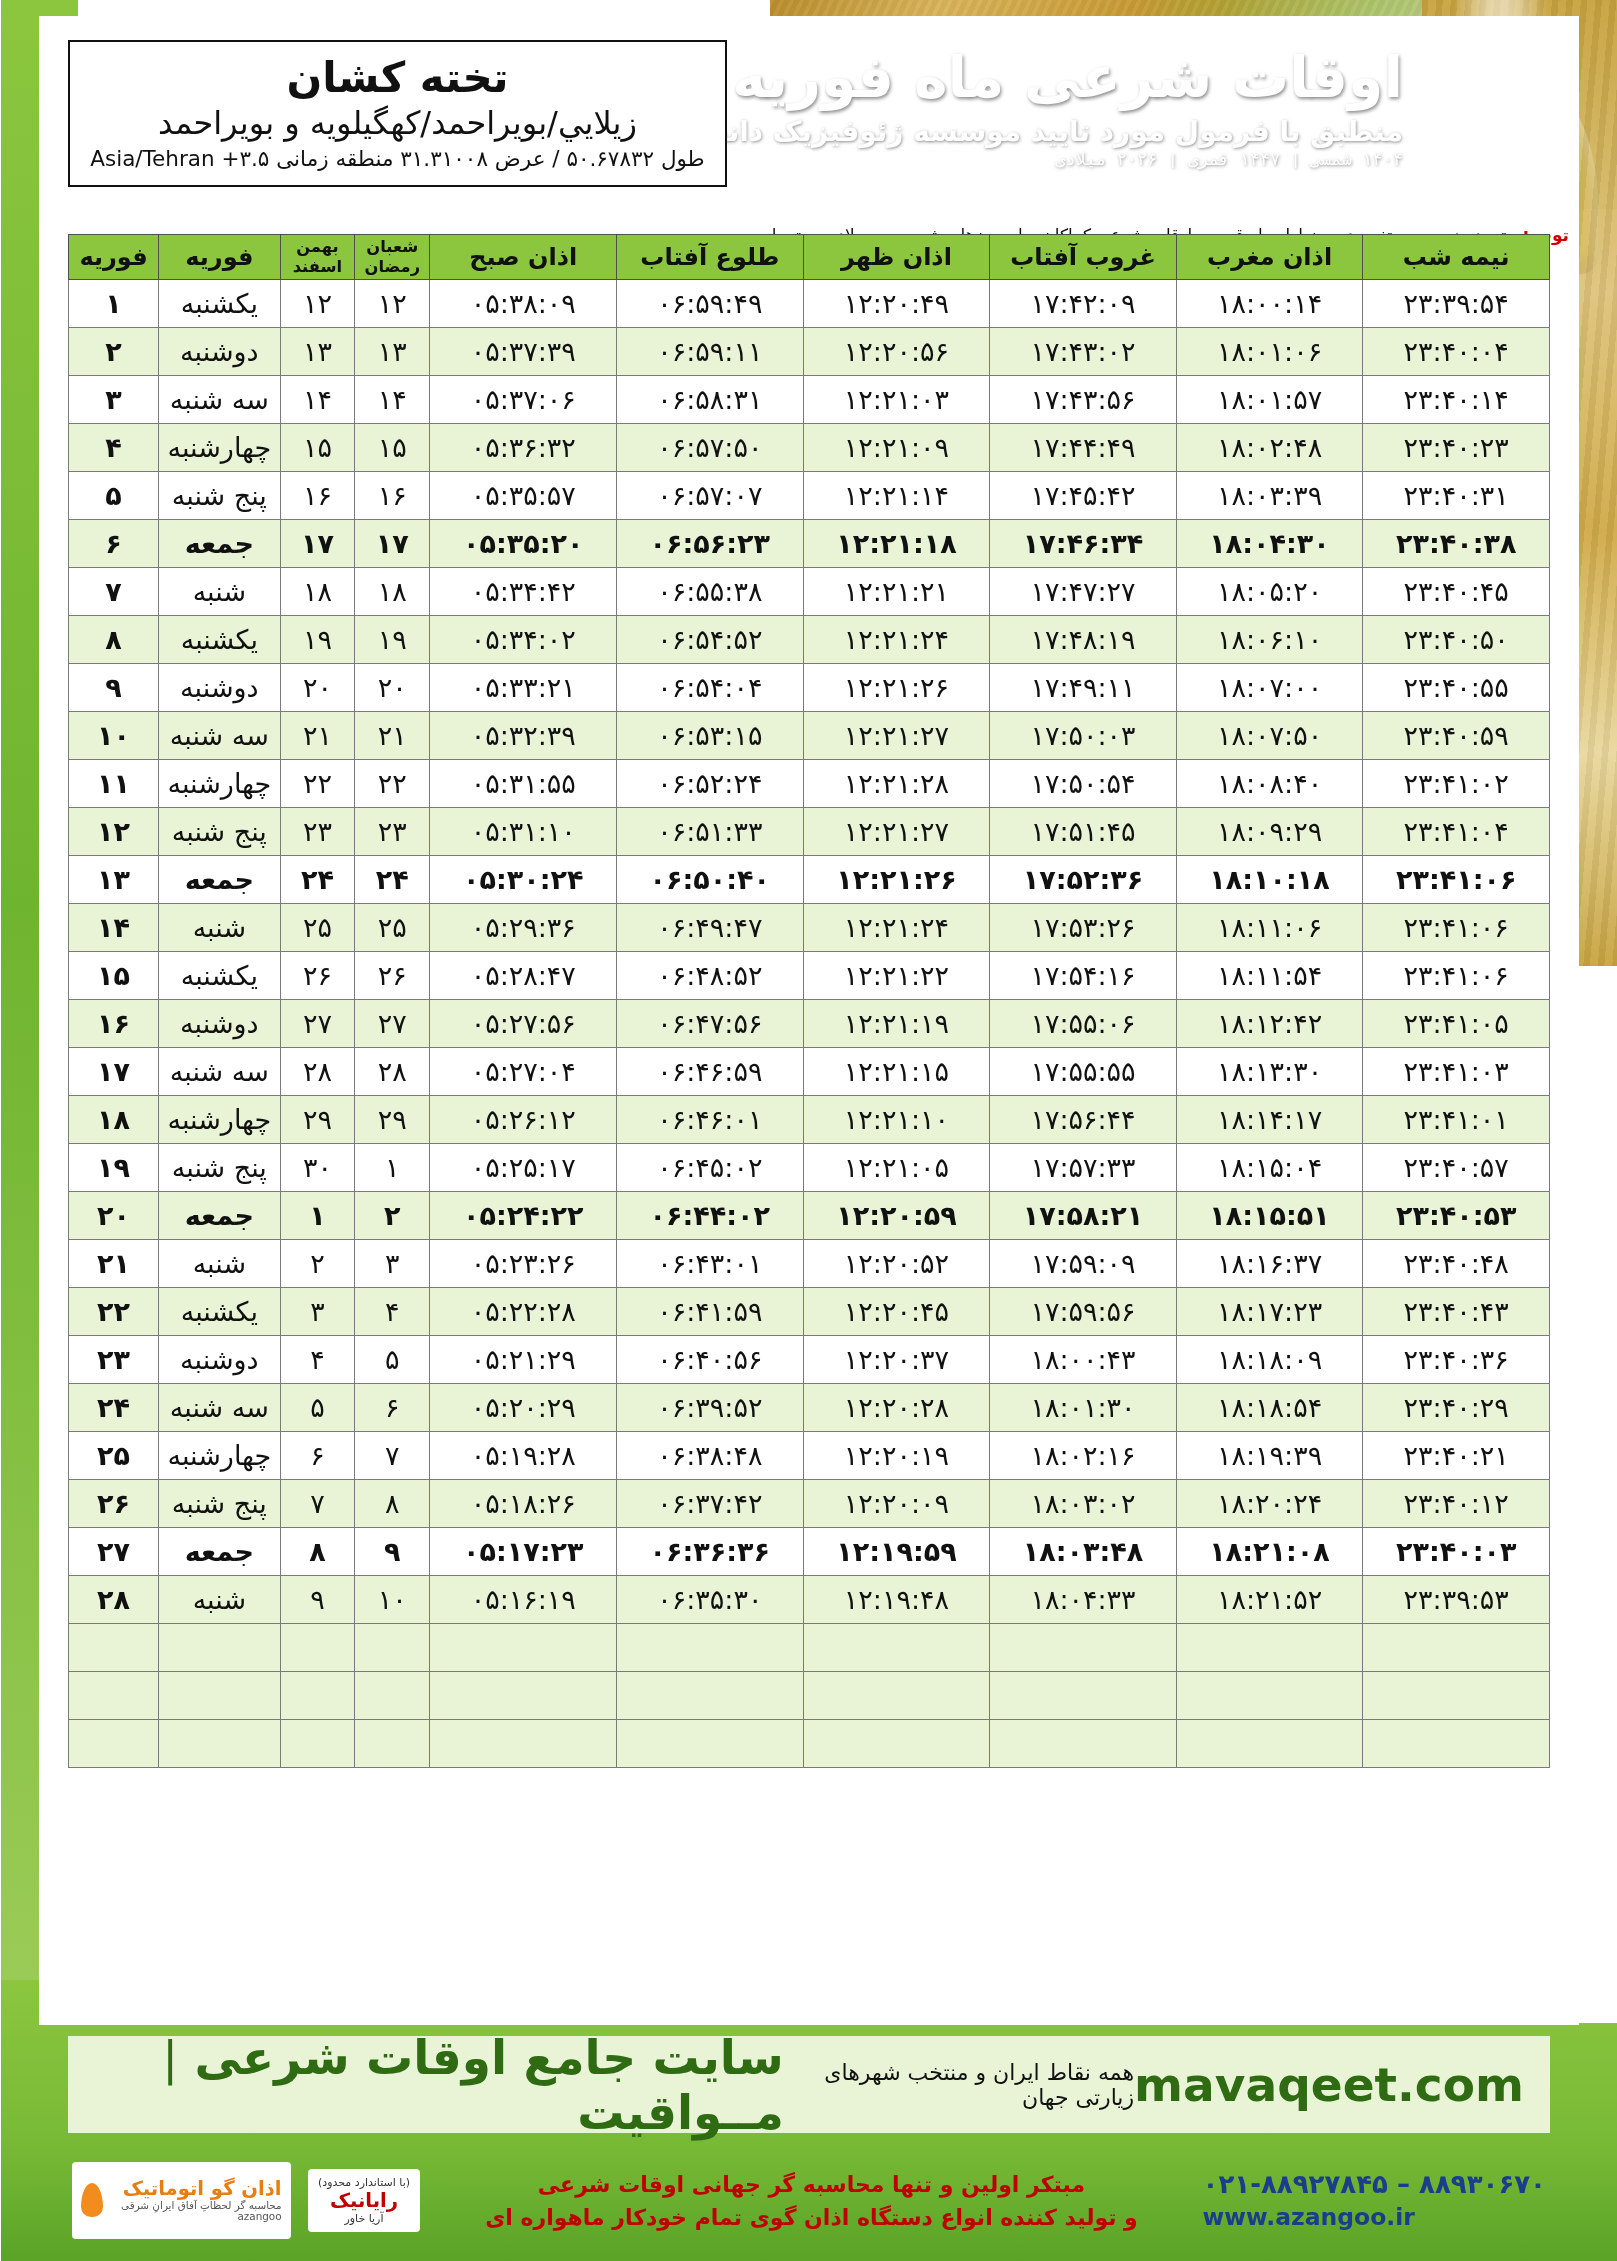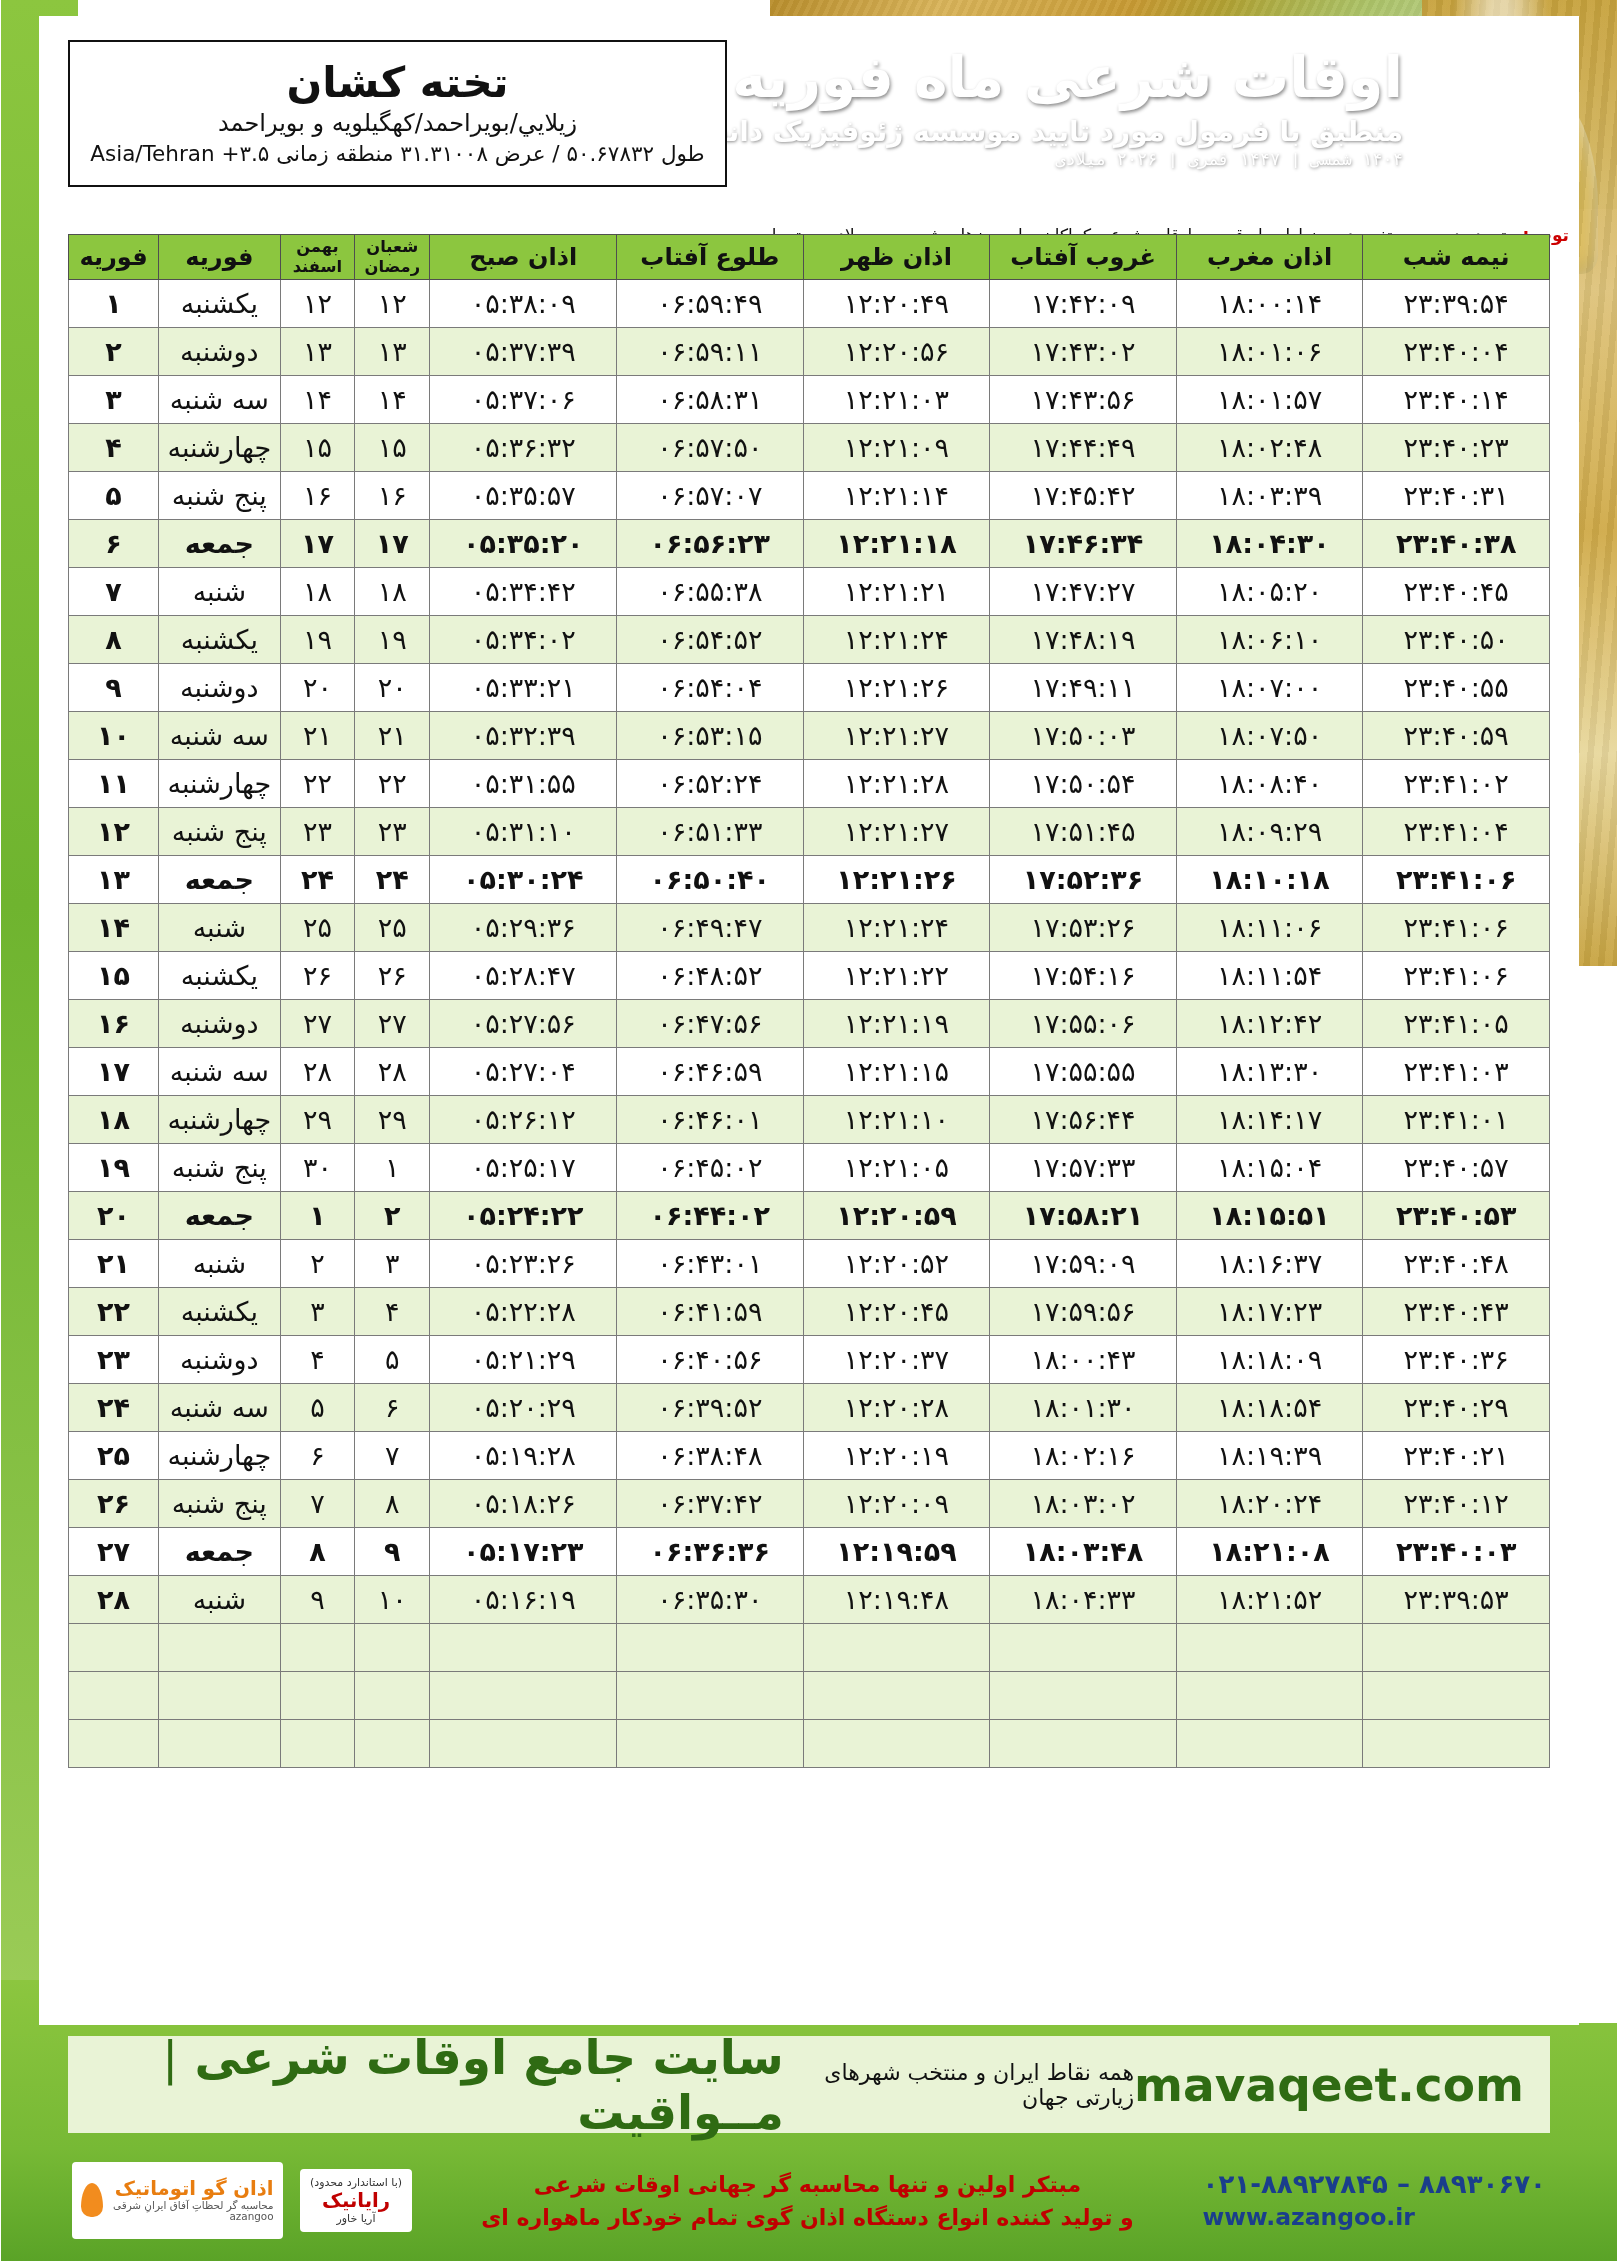--- a/index.html
+++ b/index.html
@@ -71,21 +71,21 @@
   }
 
   
   .city-box{
     position:absolute; left:68px; top:40px; width:659px; height:147px;
     background:#ffffff; border:2.6px solid #111; 
     display:flex; flex-direction:column; align-items:center; justify-content:center;
     gap:3.9px;
   }
   .city-name{ font-size:42px; font-weight:bold; color:#111; line-height:1.05; }
-  .city-prov{ font-size:24px; color:#111; }
+  .city-prov{ font-size:32px; color:#111; }
   .city-coords{ font-size:21.5px; color:#111; direction:ltr; unicode-bidi:plaintext;}
 
   
   .title-wrap{
     position:absolute; right:215px; top:46px; width:848px; text-align:right;
     color:#ffffff;
   }
   .title-main{ font-size:57px; font-weight:bold; text-shadow:1.3px 2px 3.9px rgba(0,0,0,.45); line-height:1.1;}
   .title-sub{ font-size:28px; font-weight:bold; margin-top:6.5px; text-shadow:0.7px 1.3px 3.3px rgba(0,0,0,.45); }
   .title-years{ font-size:17px; margin-top:1px; text-shadow:0.7px 1.3px 3.3px rgba(0,0,0,.45);font-family:Liberation Mono, monospace; }
@@ -159,21 +159,21 @@
   .phones{ color:#1a3e8c; font-size:26px; font-weight:bold; text-align:left; direction:ltr; line-height:1.35;}
   .phones .site{ font-size:23.5px; }
   .tagline{ text-align:center; color:#c00000; font-size:22px; font-weight:bold; line-height:1.5; }
   .logos{ display:flex; align-items:center; gap:17px; }
   .logo-box{
     background:#ffffff; border-radius:3.9px; padding:6.5px 10.4px; text-align:center;
     color:#c00000; font-weight:bold; font-size:19.6px; line-height:1.2;
   }
   .logo-box small{ display:block; color:#333; font-size:11px; font-weight:normal;}
   .logo-azangoo{
-    background:#ffffff; border-radius:3.9px; padding:16px 9px; display:flex; align-items:center; gap:10px;
+    background:#ffffff; border-radius:3.9px; padding:16px 9px; display:flex; align-items:center; gap:18px;
   }
   .flame{
     width:22px;height:34px;background:#f28c1e;
     border-radius:50% 50% 45% 45% / 70% 70% 30% 30%;
   }
   .logo-azangoo .txt{ color:#e87d10; font-weight:bold; font-size:19.6px; line-height:1.1;}
   .logo-azangoo .txt small{ display:block; color:#555; font-size:10.4px; font-weight:normal;}
 </style>
 </head>
 <body>

